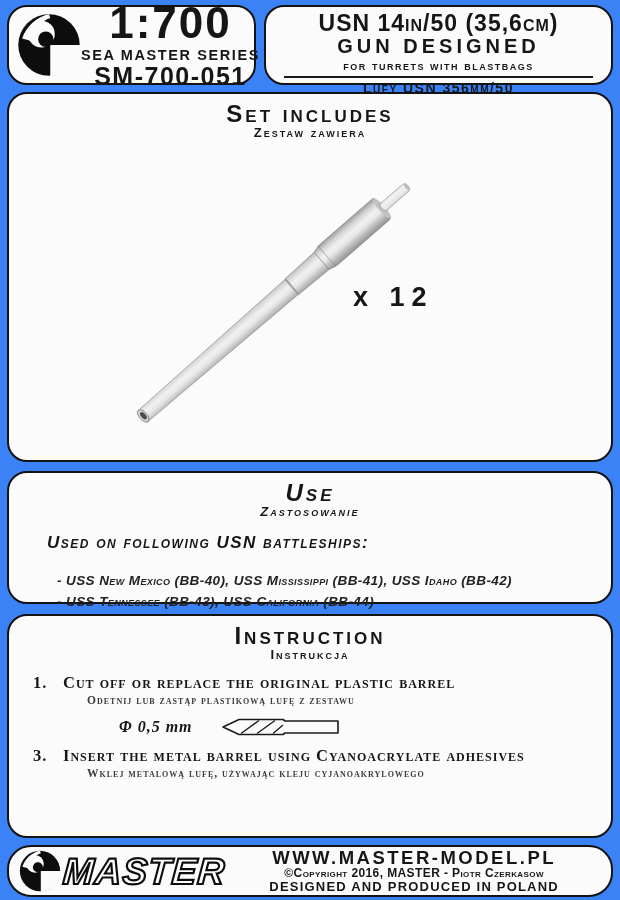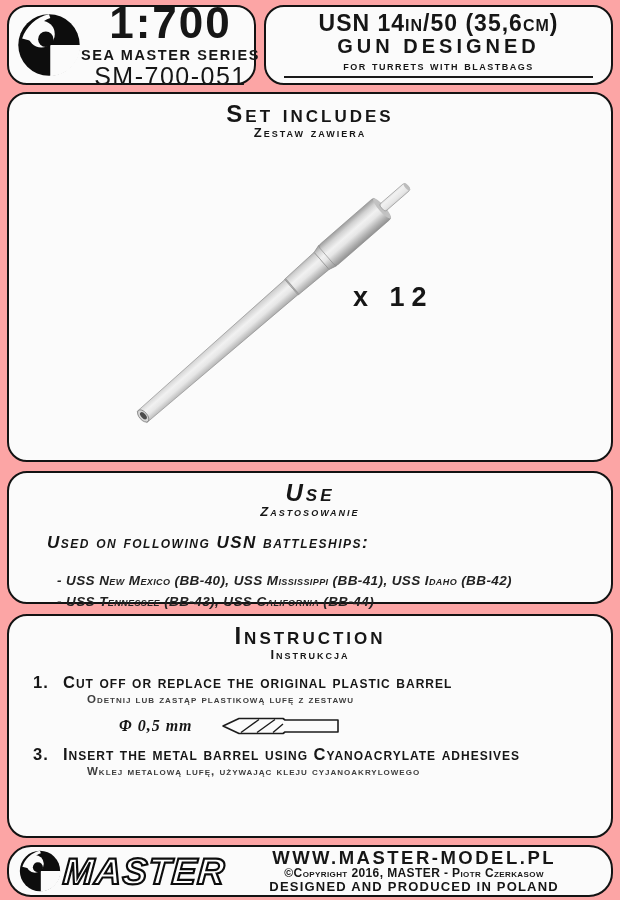--- a/index.html
+++ b/index.html
@@ -1,34 +1,34 @@
 <!DOCTYPE html>
 <html><head>
 <meta charset="utf-8">
 <style>
   html,body{margin:0;padding:0;background:#000;}
   #sheet{
-    position:relative;width:620px;height:900px;background:#fca5a5;
+    position:relative;width:620px;height:900px;background:#3b82f6;
     font-family:"Liberation Sans","DejaVu Sans",sans-serif;color:#161616;
     overflow:hidden;
   }
   .box{
     position:absolute;background:#fbfbfb;border:2px solid #131313;
     border-radius:20px;box-sizing:border-box;
   }
   .sc{font-variant:small-caps;}
   .center{text-align:center;}
 
   
   #brand-box{left:7px;top:5px;width:249px;height:80px;display:flex;align-items:center;}
   #brand-logo{width:64px;height:66px;margin-left:8px;flex:0 0 auto;}
   #brand-text{flex:1;text-align:center;line-height:1;margin-right:6px;}
   #brand-scale{font-size:44px;font-weight:bold;letter-spacing:2px;}
   #brand-series{font-size:14.5px;font-weight:bold;letter-spacing:1.6px;margin-top:3px;white-space:nowrap;}
-  #brand-sku{font-size:25px;font-weight:normal;letter-spacing:1.5px;margin-top:1px;white-space:nowrap;}
+  #brand-sku{font-size:25px;font-weight:bold;letter-spacing:1.5px;margin-top:1px;white-space:nowrap;}
 
   
   #product-box{left:264px;top:5px;width:349px;height:80px;padding-top:4px;}
   #product-title{font-size:23px;font-weight:bold;letter-spacing:1px;line-height:1.05;white-space:nowrap;}
   #product-subtitle{font-size:20px;font-weight:bold;letter-spacing:4px;line-height:1.05;margin-top:1px;}
   #product-note{font-size:13px;font-weight:bold;letter-spacing:1.5px;margin-top:1px;}
   #product-divider{height:2px;background:#1a1a1a;margin:3px 18px 2px 18px;border:none;}
   #product-designation{font-size:14px;font-weight:bold;letter-spacing:1.5px;}
 
   
@@ -40,21 +40,21 @@
 
   
   #barrel-art{position:absolute;left:0;top:0;width:606px;height:370px;}
   #qty-label{position:absolute;left:344px;top:188px;font-size:27px;font-weight:bold;letter-spacing:7px;white-space:nowrap;}
 
   
   #use-intro{font-size:17px;font-weight:bold;letter-spacing:1.5px;margin:14px 0 0 38px;}
   #ship-list{margin:18px 0 0 48px;font-size:13.5px;letter-spacing:.4px;line-height:1.55;font-weight:bold;color:#222;}
 
   
-  .step{margin:11px 0 0 24px;}
+  .step{margin:11px 0 0 24px;font-family:Liberation Serif, serif;}
   .step-en{font-size:16.5px;font-weight:bold;letter-spacing:1px;}
   .step-num{display:inline-block;width:30px;}
   .step-pl{font-size:11.5px;font-weight:bold;letter-spacing:1px;color:#3d3d3d;margin:1px 0 0 54px;}
   #drill-row{display:flex;align-items:center;margin:10px 0 0 110px;}
   #drill-label{font-family:Liberation Serif, serif;font-style:italic;font-size:16px;font-weight:bold;letter-spacing:1px;}
   #drill-svg{margin-left:28px;}
 
   
   #footer-box{left:7px;top:845px;width:606px;height:52px;border-radius:24px;display:flex;align-items:center;}
   #footer-logo{width:42px;height:44px;margin-left:10px;flex:0 0 auto;}
@@ -86,20 +86,21 @@
       <div id="brand-series">SEA MASTER SERIES</div>
       <div id="brand-sku">SM-700-051</div>
     </div>
   </div>
 
   <div class="box center" id="product-box">
     <div id="product-title" class="sc">USN 14in/50 (35,6cm)</div>
     <div id="product-subtitle">GUN DESIGNED</div>
     <div id="product-note" class="sc">for turrets with blastbags</div>
     <hr id="product-divider">
+    <div id="product-designation" class="sc">Lufy USN 356mm/50</div>
   </div>
 
   <div class="box center" id="set-box">
     <div class="sec-h1 sc">Set includes</div>
     <div class="sec-h2 sc">Zestaw zawiera</div>
 
     <svg id="barrel-art" viewBox="0 0 606 370" aria-hidden="true">
       <defs>
         <linearGradient id="bg1" gradientUnits="userSpaceOnUse" x1="0" y1="-15" x2="0" y2="15">
           <stop offset="0" stop-color="#8f8f8f"></stop>

